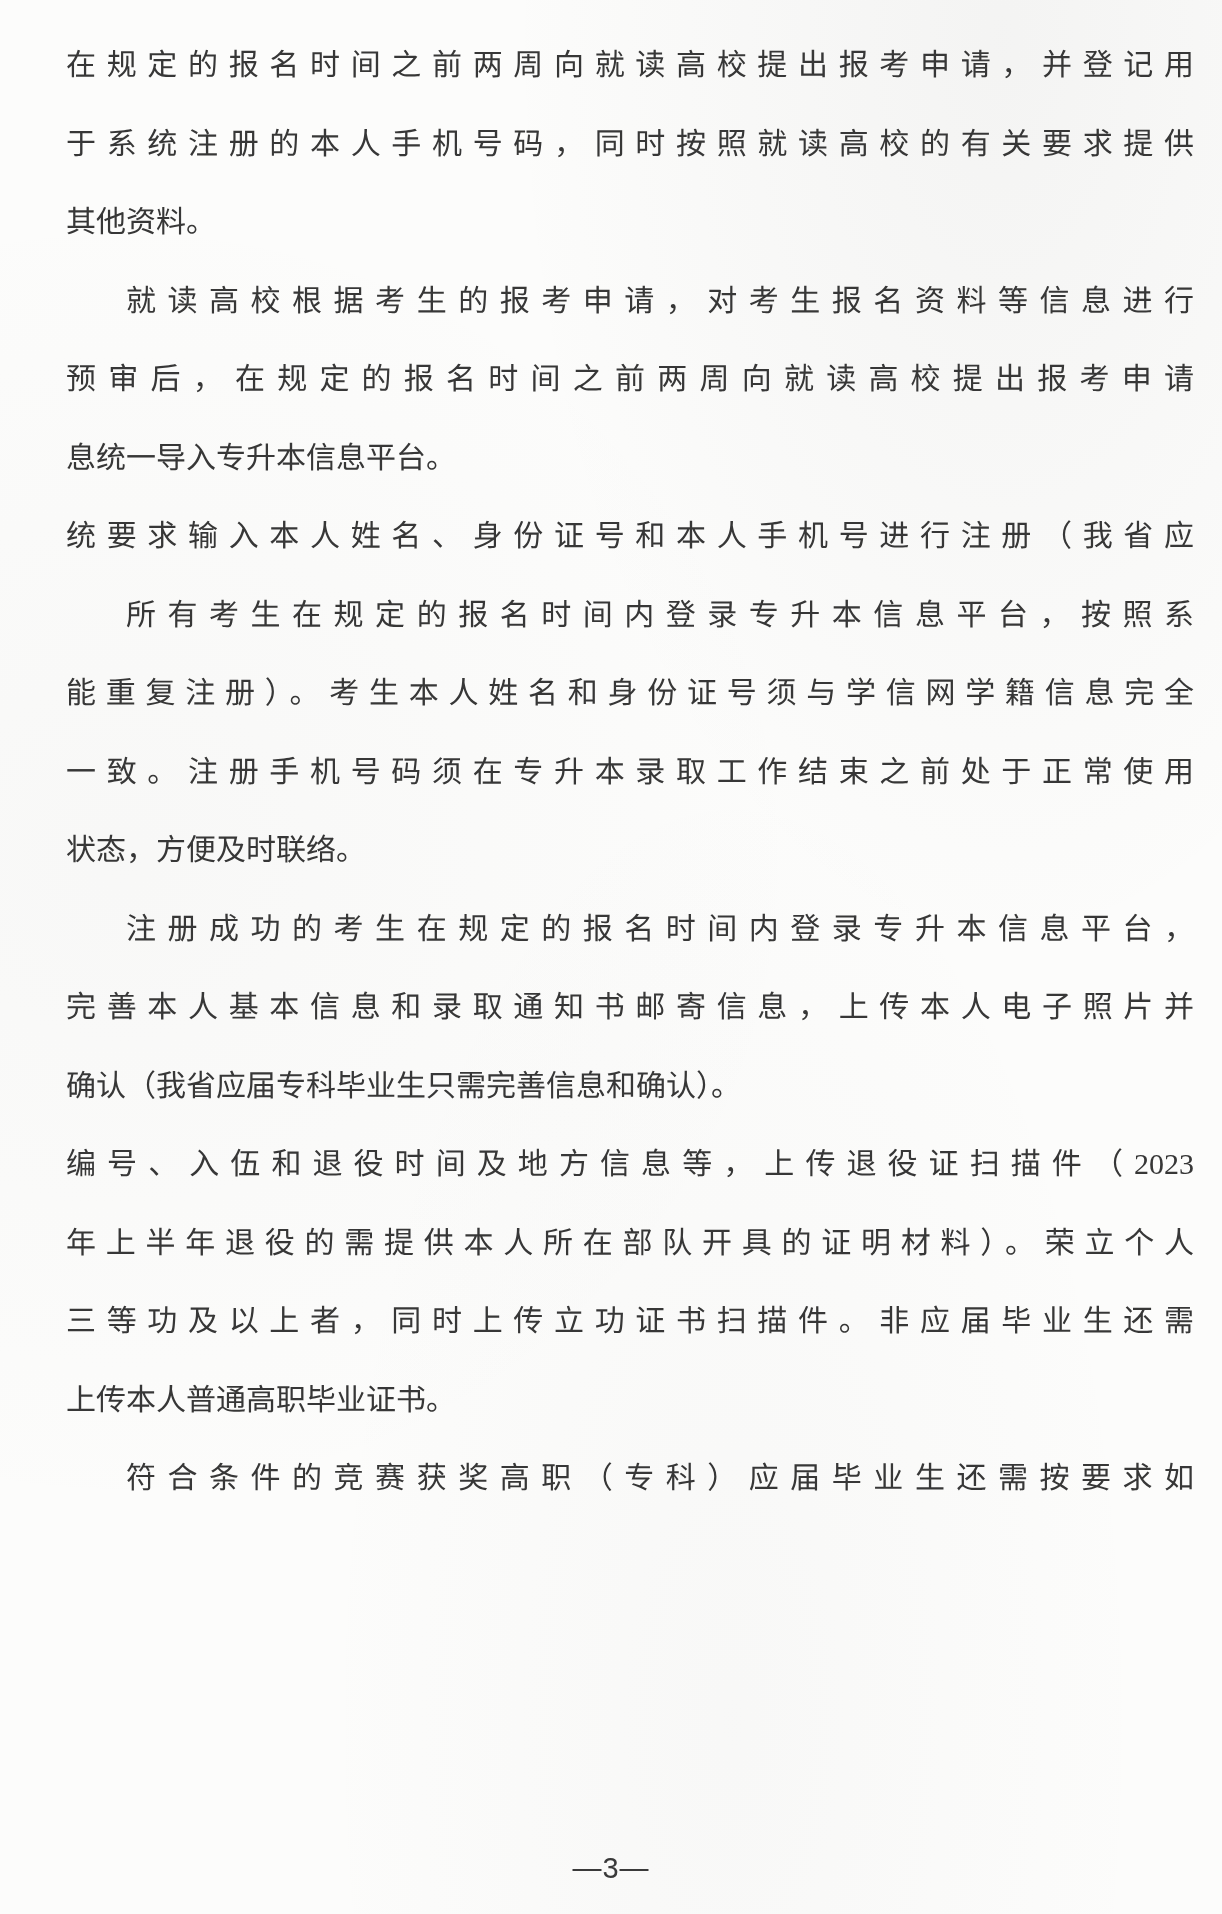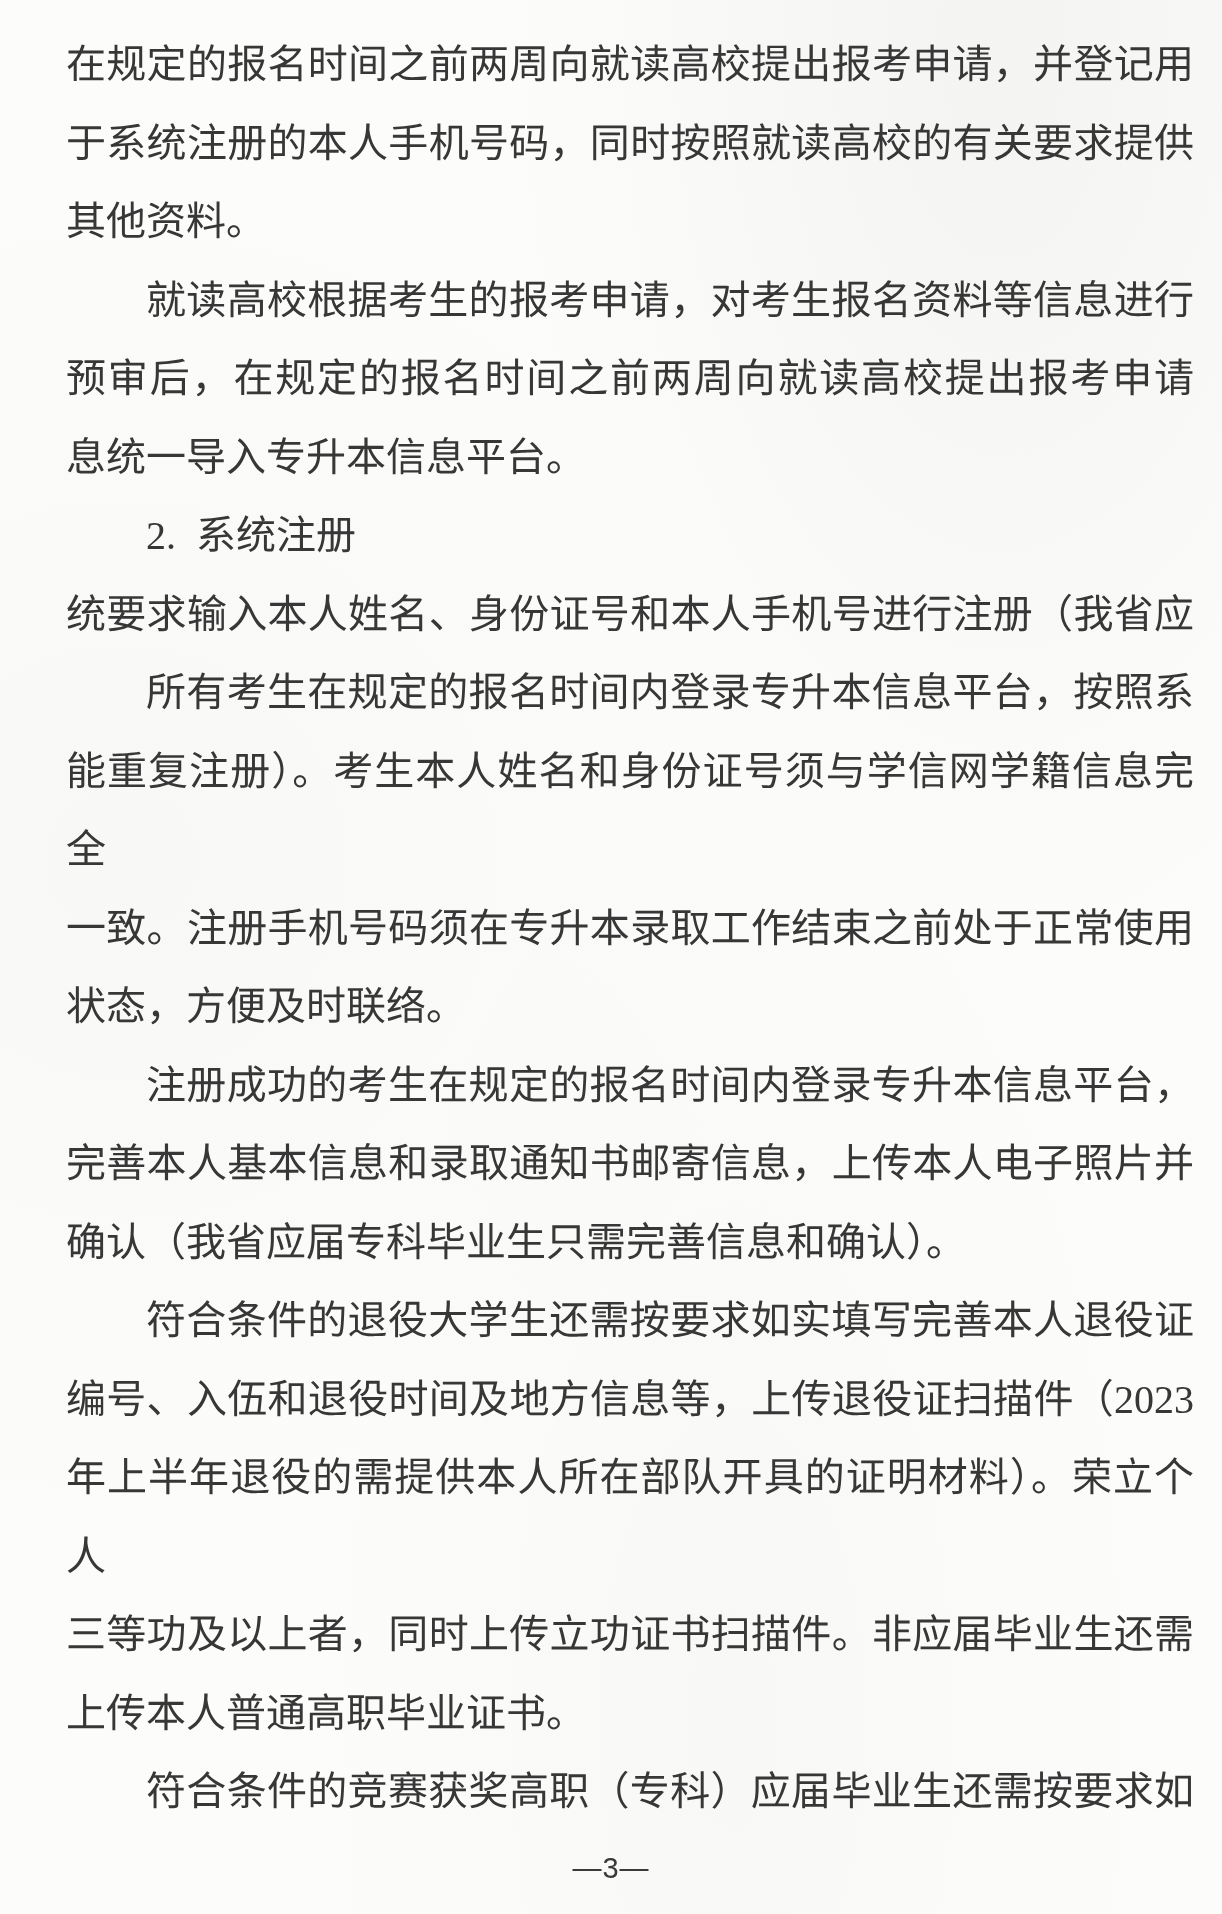--- a/index.html
+++ b/index.html
@@ -23,21 +23,21 @@
     overflow: hidden;
   }
   .text-block {
     width: 100%;
   }
   .para {
     margin: 0;
     padding: 0;
   }
   .line {
-    font-size: 40px;
+    font-size: 30px;
     line-height: 78.5px;
     white-space: pre-wrap;
     text-align: justify;
     text-align-last: justify;
     text-justify: inter-character;
     letter-spacing: 0;
   }
   .line.indent {
     text-indent: 2em;
   }
@@ -67,41 +67,37 @@
       <div class="line">于系统注册的本人手机号码，同时按照就读高校的有关要求提供</div>
       <div class="line last">其他资料。</div>
     </div>
 
     <div class="para">
       <div class="line indent">就读高校根据考生的报考申请，对考生报名资料等信息进行</div>
       <div class="line">预审后，在规定的报名时间之前两周向就读高校提出报考申请</div>
       <div class="line last">息统一导入专升本信息平台。</div>
     </div>
 
-    <div class="para">
-      <div class="line indent last">2.  系统注册</div>
-    </div>
 
     <div class="para">
       <div class="line">统要求输入本人姓名、身份证号和本人手机号进行注册（我省应</div>
       <div class="line indent">所有考生在规定的报名时间内登录专升本信息平台，按照系</div>
       <div class="line">能重复注册）。考生本人姓名和身份证号须与学信网学籍信息完全</div>
       <div class="line">一致。注册手机号码须在专升本录取工作结束之前处于正常使用</div>
       <div class="line last">状态，方便及时联络。</div>
     </div>
 
 
     <div class="para">
       <div class="line indent">注册成功的考生在规定的报名时间内登录专升本信息平台，</div>
       <div class="line">完善本人基本信息和录取通知书邮寄信息，上传本人电子照片并</div>
       <div class="line last">确认（我省应届专科毕业生只需完善信息和确认）。</div>
     </div>
 
     <div class="para">
-      <div class="line indent">符合条件的退役大学生还需按要求如实填写完善本人退役证</div>
       <div class="line">编号、入伍和退役时间及地方信息等，上传退役证扫描件（2023</div>
       <div class="line">年上半年退役的需提供本人所在部队开具的证明材料）。荣立个人</div>
       <div class="line">三等功及以上者，同时上传立功证书扫描件。非应届毕业生还需</div>
       <div class="line last">上传本人普通高职毕业证书。</div>
     </div>
 
     <div class="para">
       <div class="line indent">符合条件的竞赛获奖高职（专科）应届毕业生还需按要求如</div>
     </div>
 

